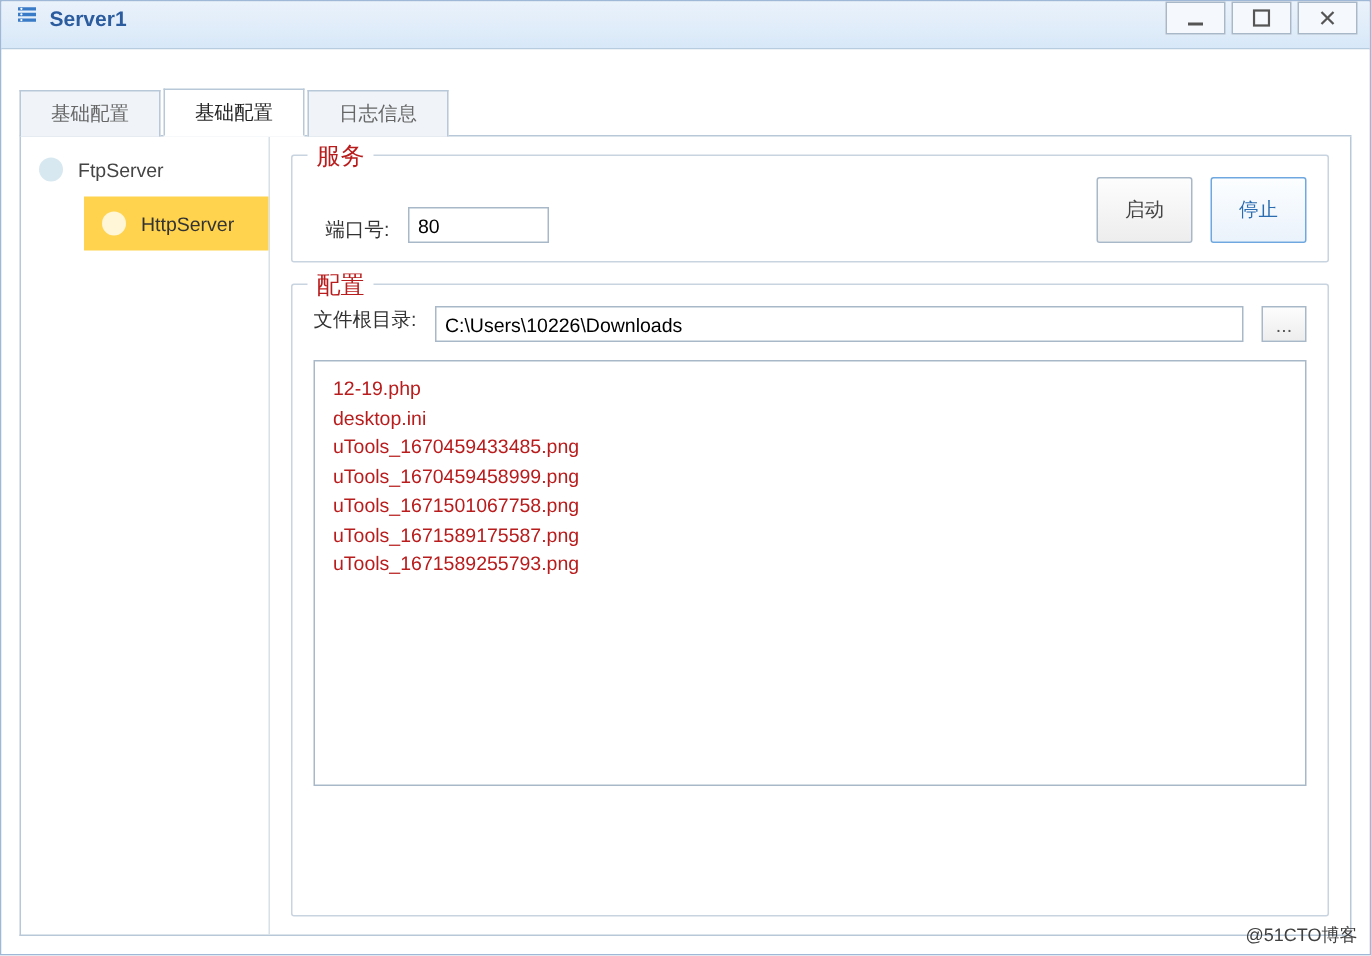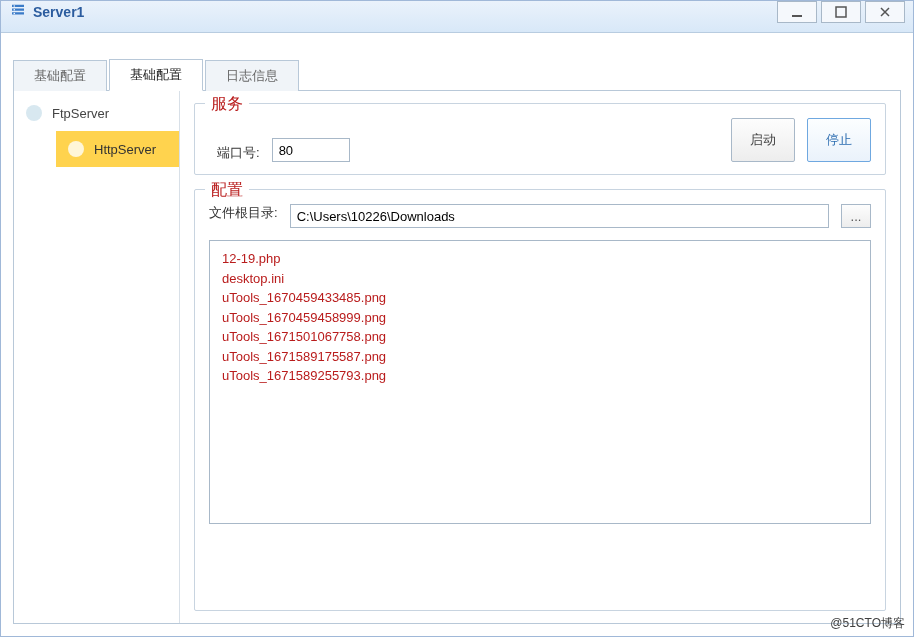--- a/index.html
+++ b/index.html
@@ -156,21 +156,21 @@
     .service-row {
       display: flex;
       align-items: flex-end;
       gap: 12px;
     }
     .label {
       color: #333;
       font-size: 13px;
     }
     .port-input {
-      width: 78px;
+      width: 94px;
       height: 24px;
       border: 1px solid #a8b8c8;
       padding: 0 6px;
       font-size: 13px;
     }
     .spacer {
       flex: 1;
     }
     .btn {
       min-width: 64px;

